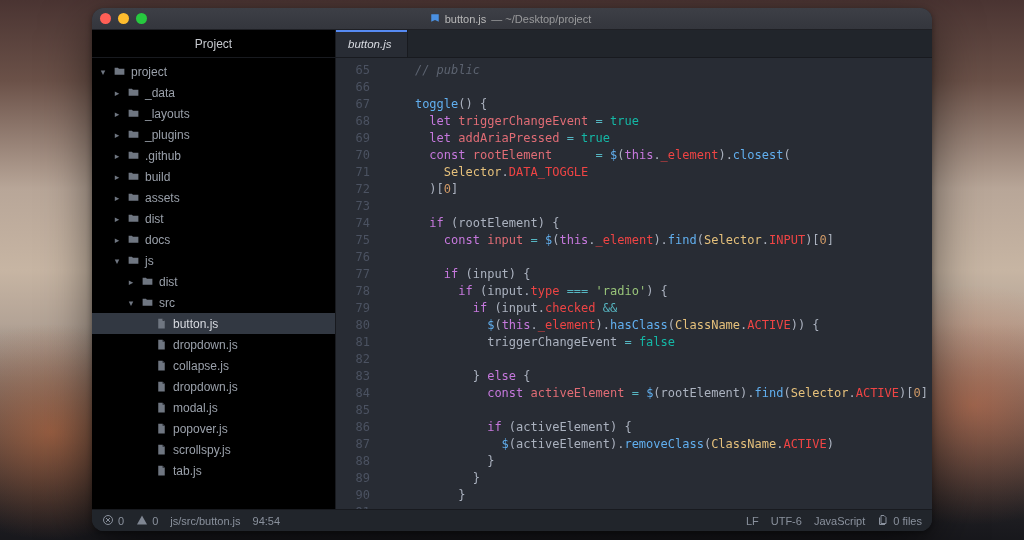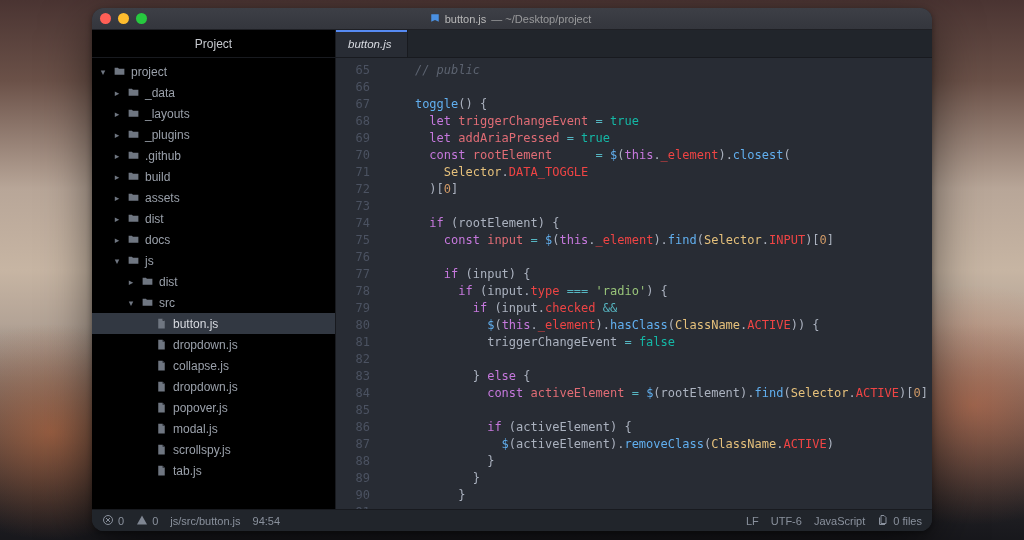--- a/index.html
+++ b/index.html
@@ -301,31 +301,31 @@
             <span>dropdown.js</span>
           </div>
           <div class="tree-item" style="--ind: 48px;">
             <span class="chevron"></span>
             <span class="ico">
               <svg viewBox="0 0 24 24">
                 <path class="file-fill" d="M6 3h8l4 4v14H6z"></path>
                 <path fill="#21252b" d="M14 3v4h4z"></path>
               </svg>
             </span>
+            <span>modal.js</span>
+          </div>
+          <div class="tree-item" style="--ind: 48px;">
+            <span class="chevron"></span>
+            <span class="ico">
+              <svg viewBox="0 0 24 24">
+                <path class="file-fill" d="M6 3h8l4 4v14H6z"></path>
+                <path fill="#21252b" d="M14 3v4h4z"></path>
+              </svg>
+            </span>
             <span>popover.js</span>
-          </div>
-          <div class="tree-item" style="--ind: 48px;">
-            <span class="chevron"></span>
-            <span class="ico">
-              <svg viewBox="0 0 24 24">
-                <path class="file-fill" d="M6 3h8l4 4v14H6z"></path>
-                <path fill="#21252b" d="M14 3v4h4z"></path>
-              </svg>
-            </span>
-            <span>modal.js</span>
           </div>
           <div class="tree-item" style="--ind: 48px;">
             <span class="chevron"></span>
             <span class="ico">
               <svg viewBox="0 0 24 24">
                 <path class="file-fill" d="M6 3h8l4 4v14H6z"></path>
                 <path fill="#21252b" d="M14 3v4h4z"></path>
               </svg>
             </span>
             <span>scrollspy.js</span>

